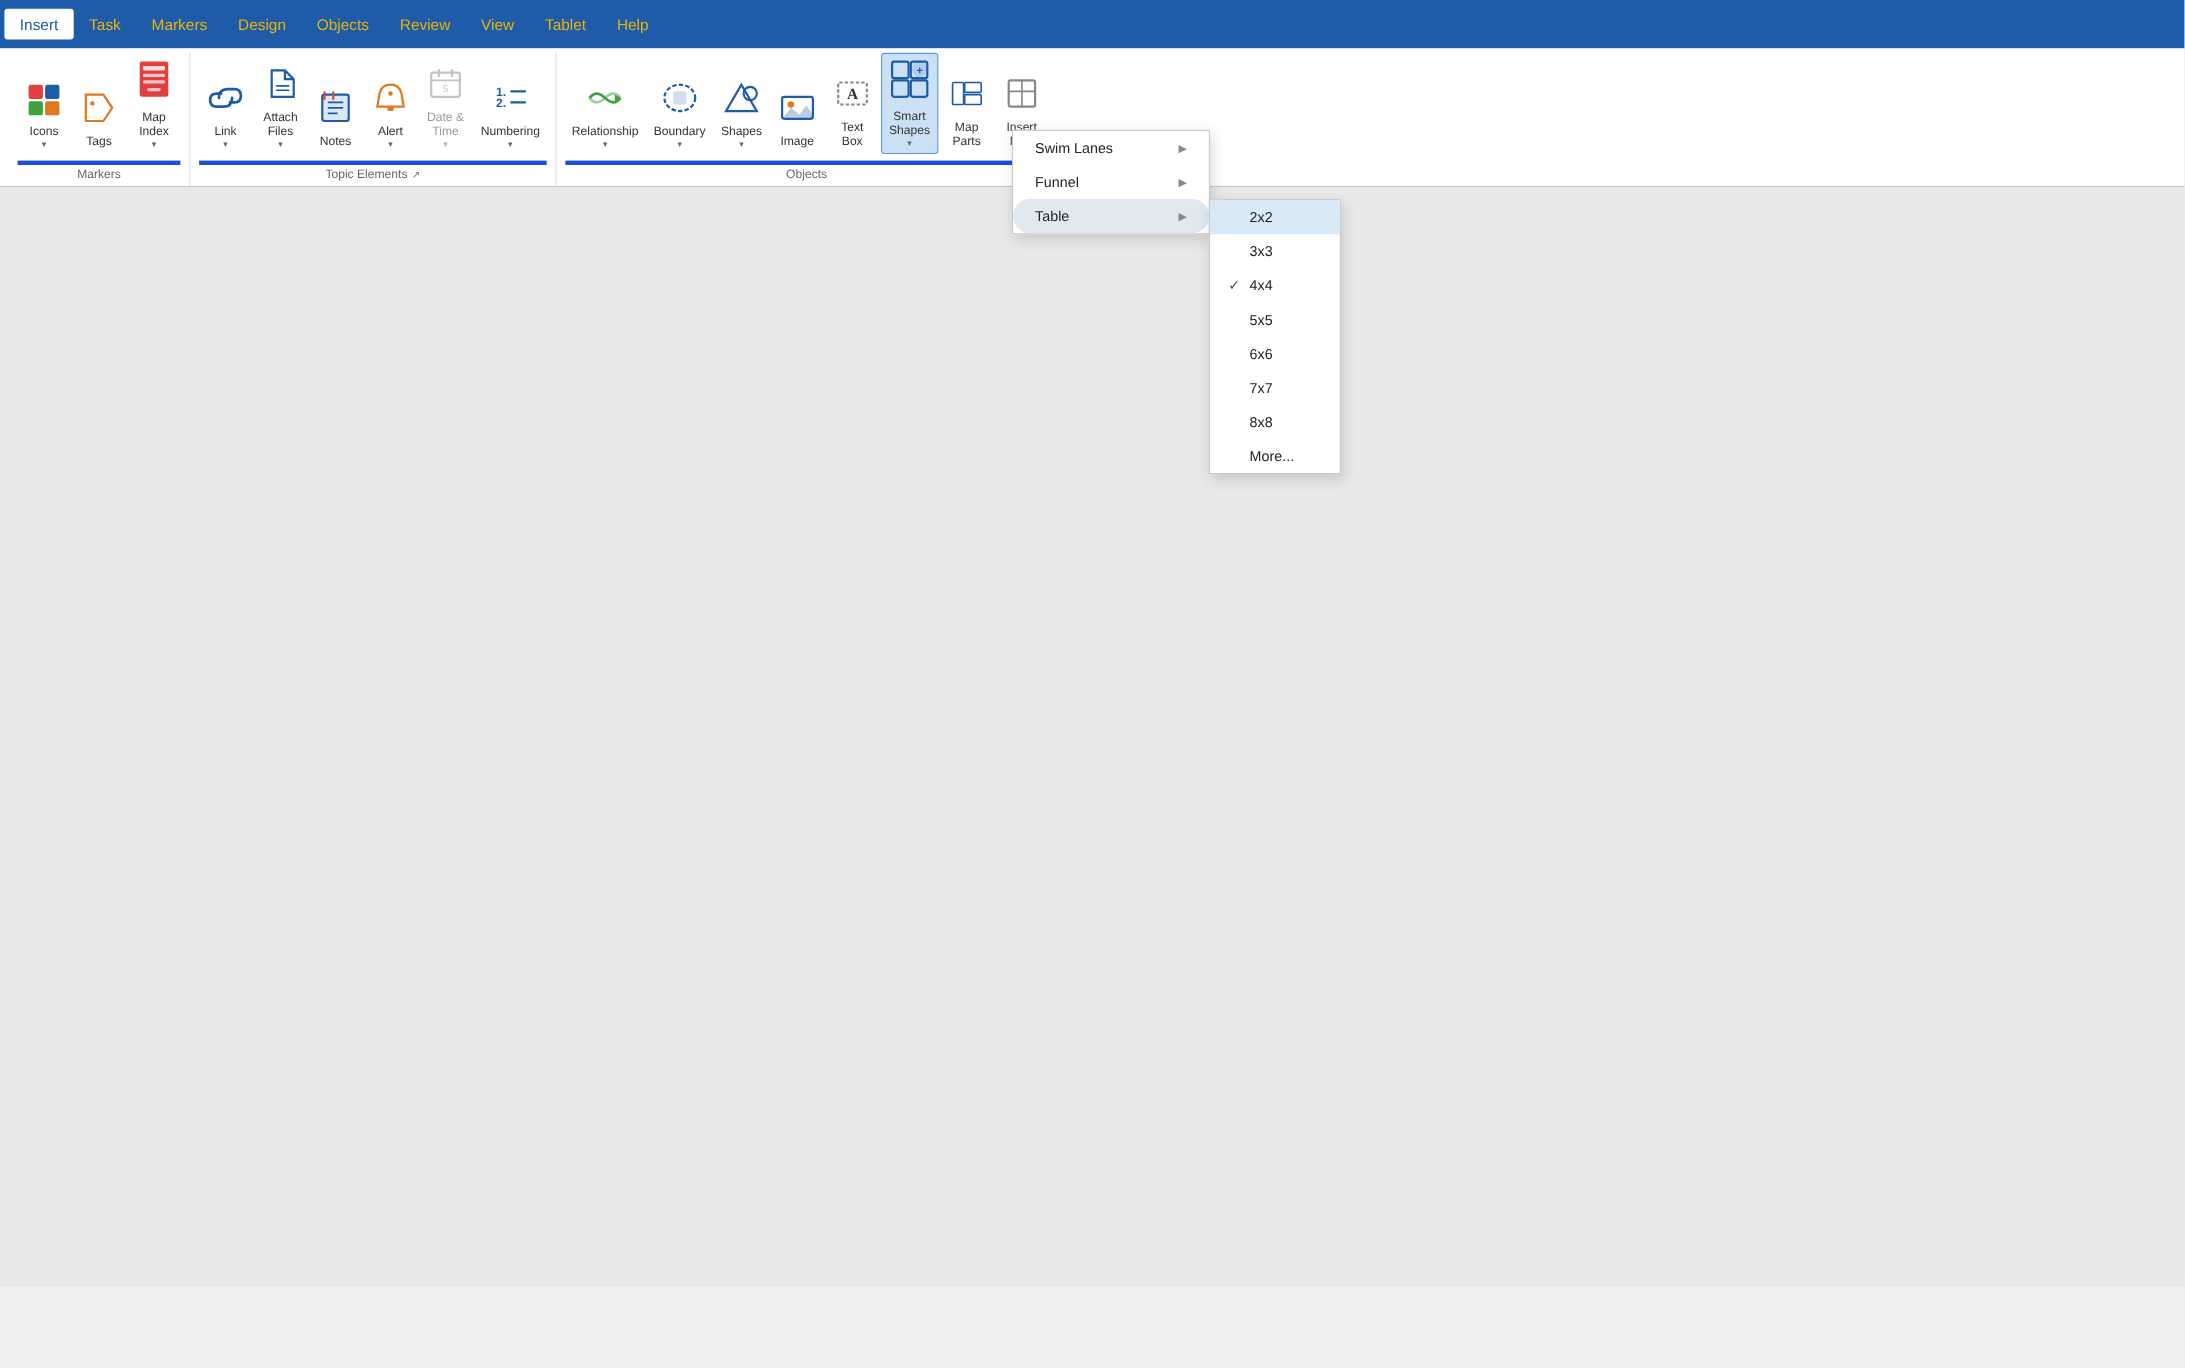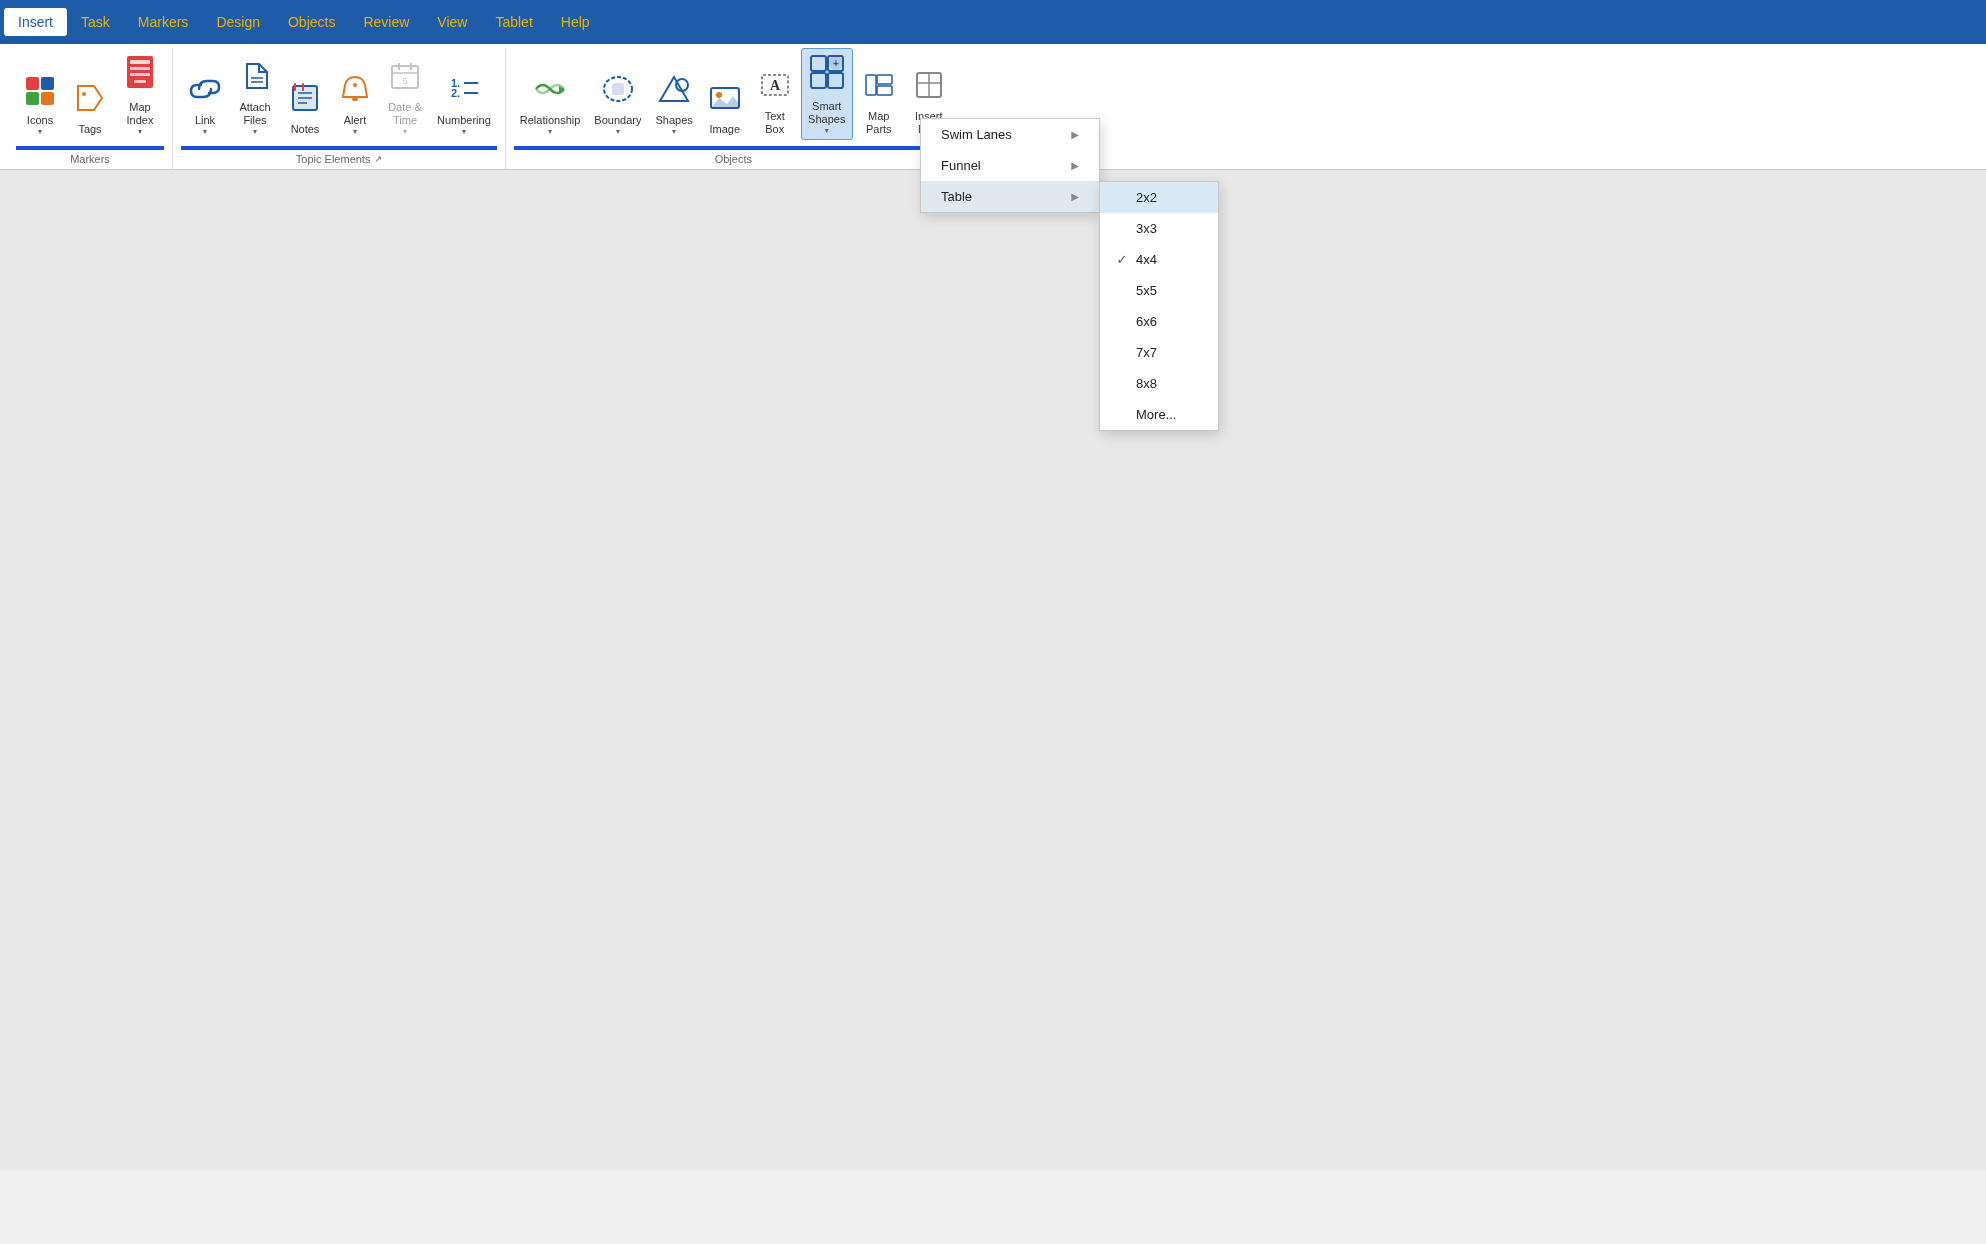--- a/index.html
+++ b/index.html
@@ -102,21 +102,21 @@
     }
     .dropdown-menu-item {
       display: flex;
       align-items: center;
       padding: 8px 20px 8px 20px;
       cursor: pointer;
       font-size: 13px;
       color: #222;
       position: relative;
     }
-    .dropdown-menu-item.highlighted { background: #e0e8f0; }
+    .dropdown-menu-item.highlighted { background: #e0e8f0; border-radius: 15px; }
     .dropdown-menu-item .arrow { margin-left: auto; font-size: 10px; color: #888; }
     .dropdown-menu-item .check { margin-right: 6px; font-size: 13px; color: #555; min-width: 16px; }
     .submenu {
       position: absolute;
       left: 100%;
       top: 0;
       background: white;
       border: 1px solid #c8c8c8;
       box-shadow: 2px 4px 12px rgba(0,0,0,0.15);
       min-width: 120px;

